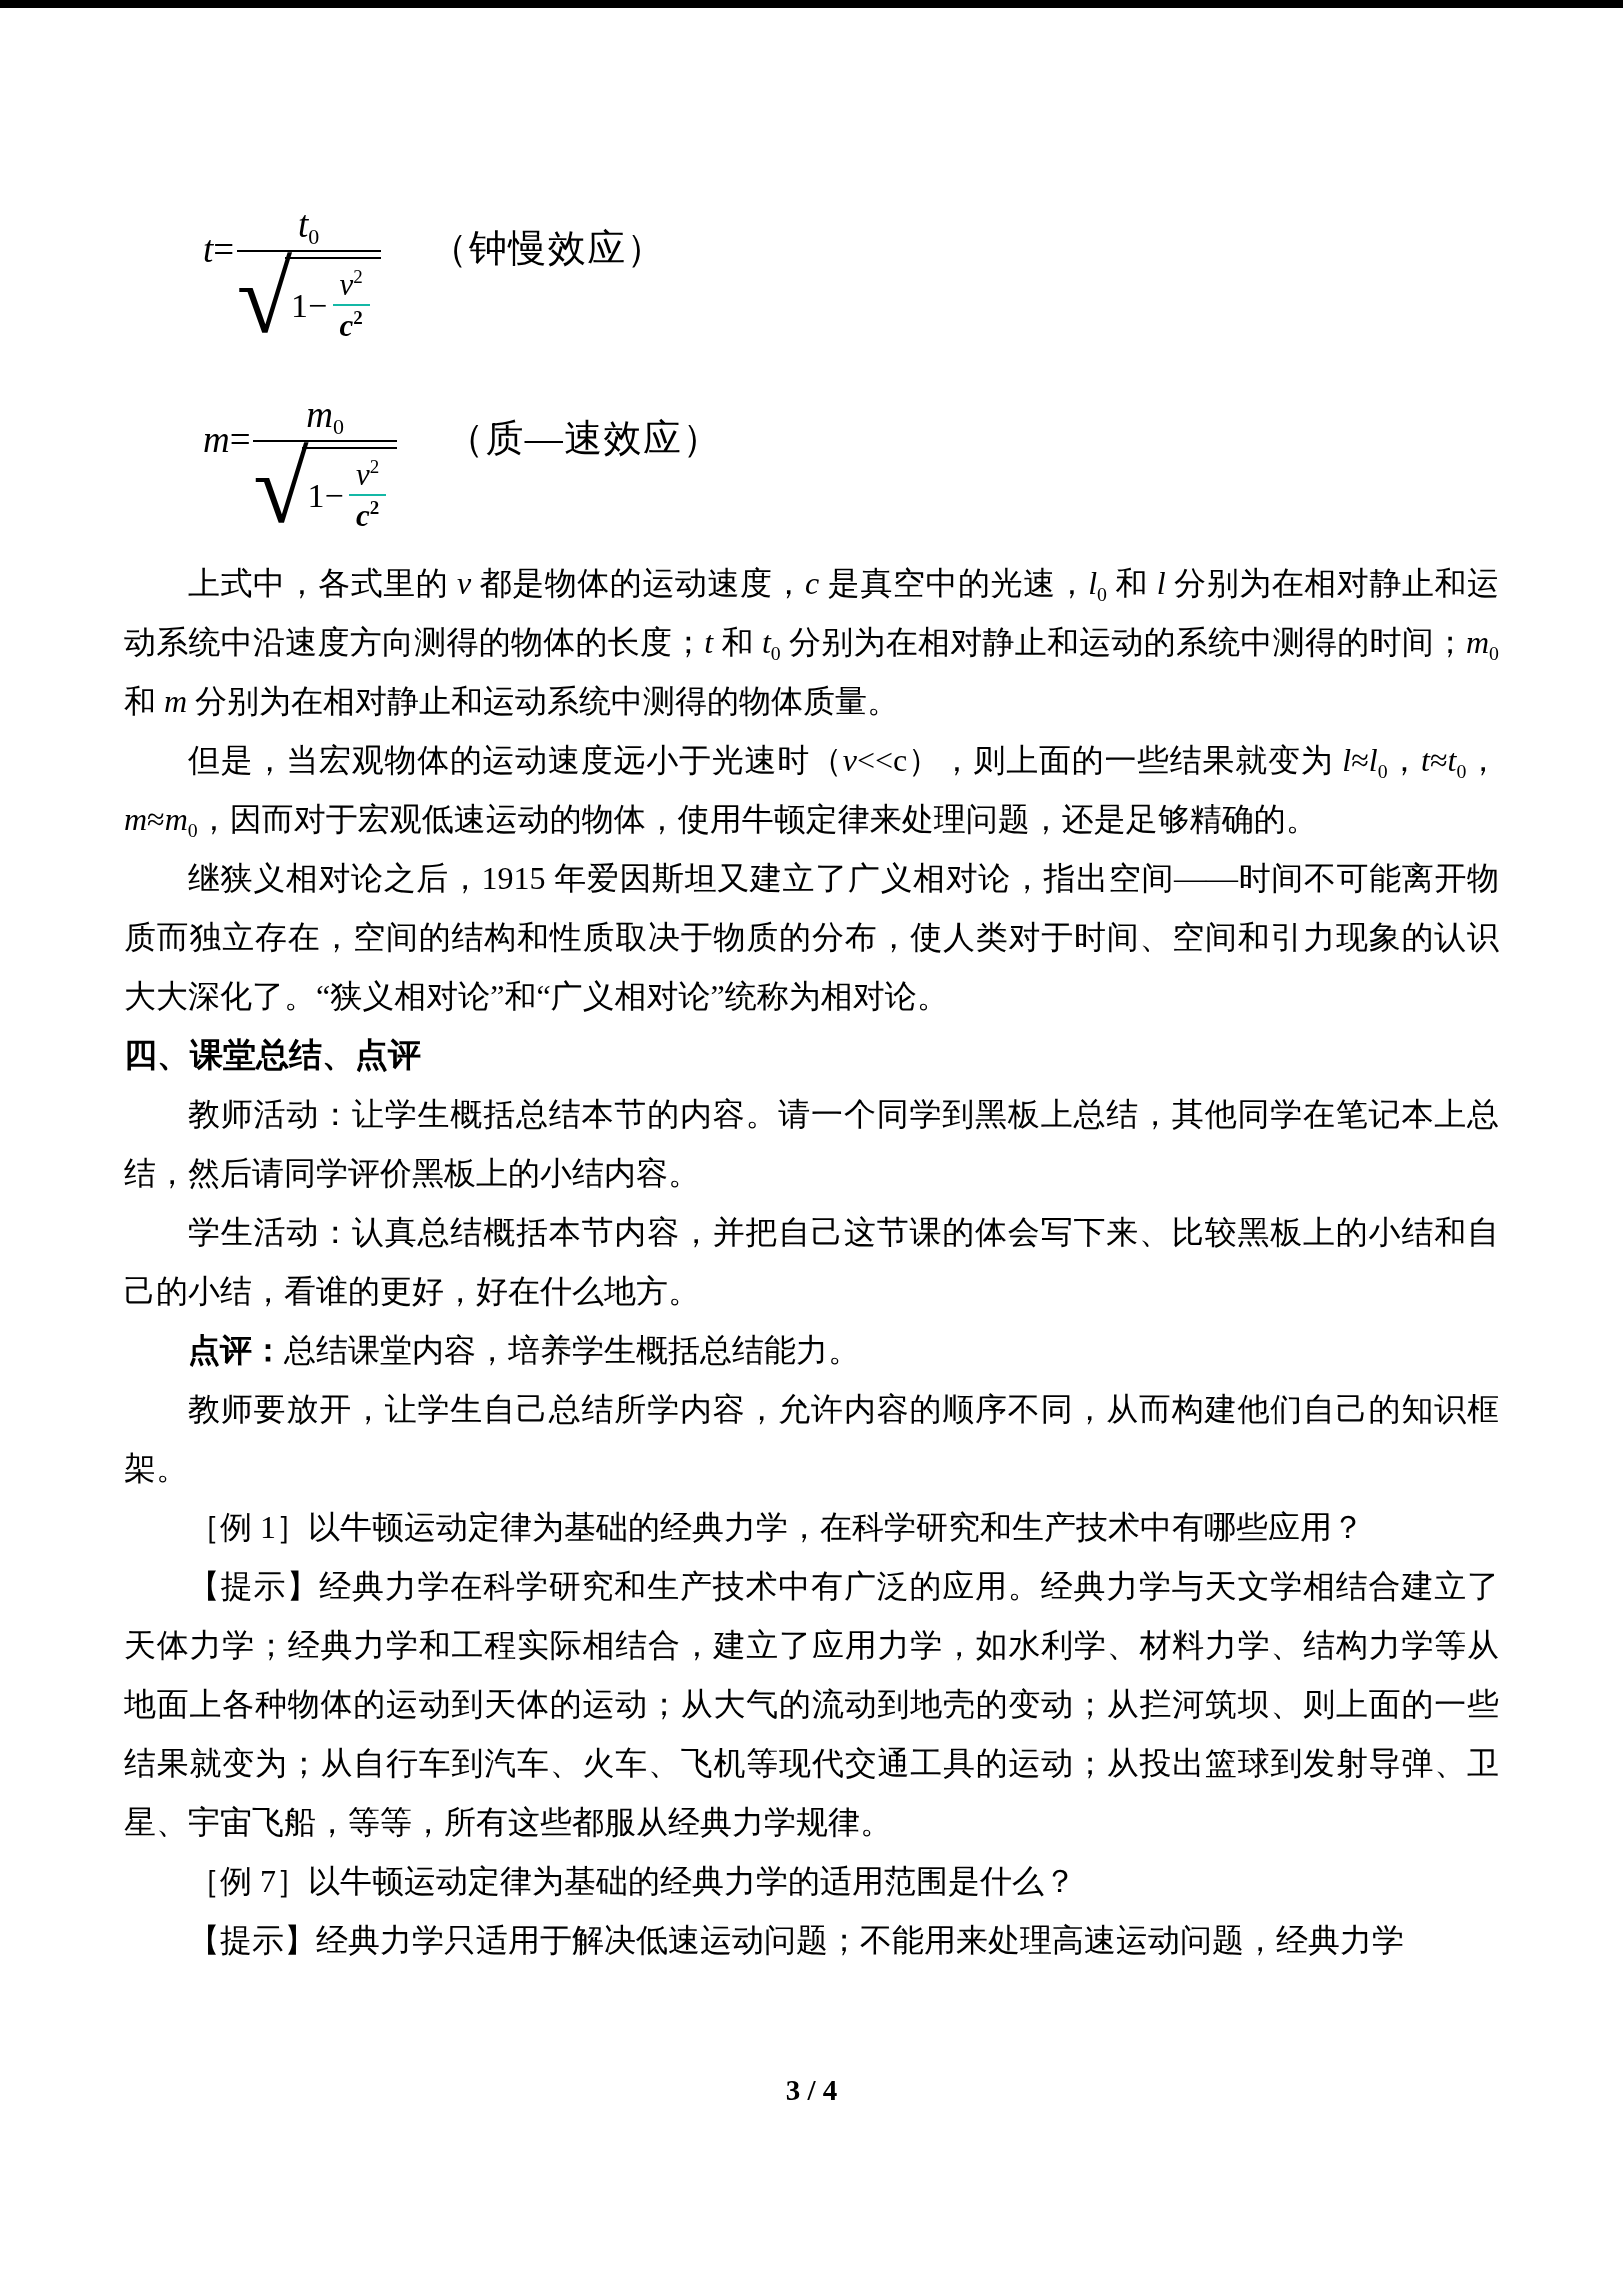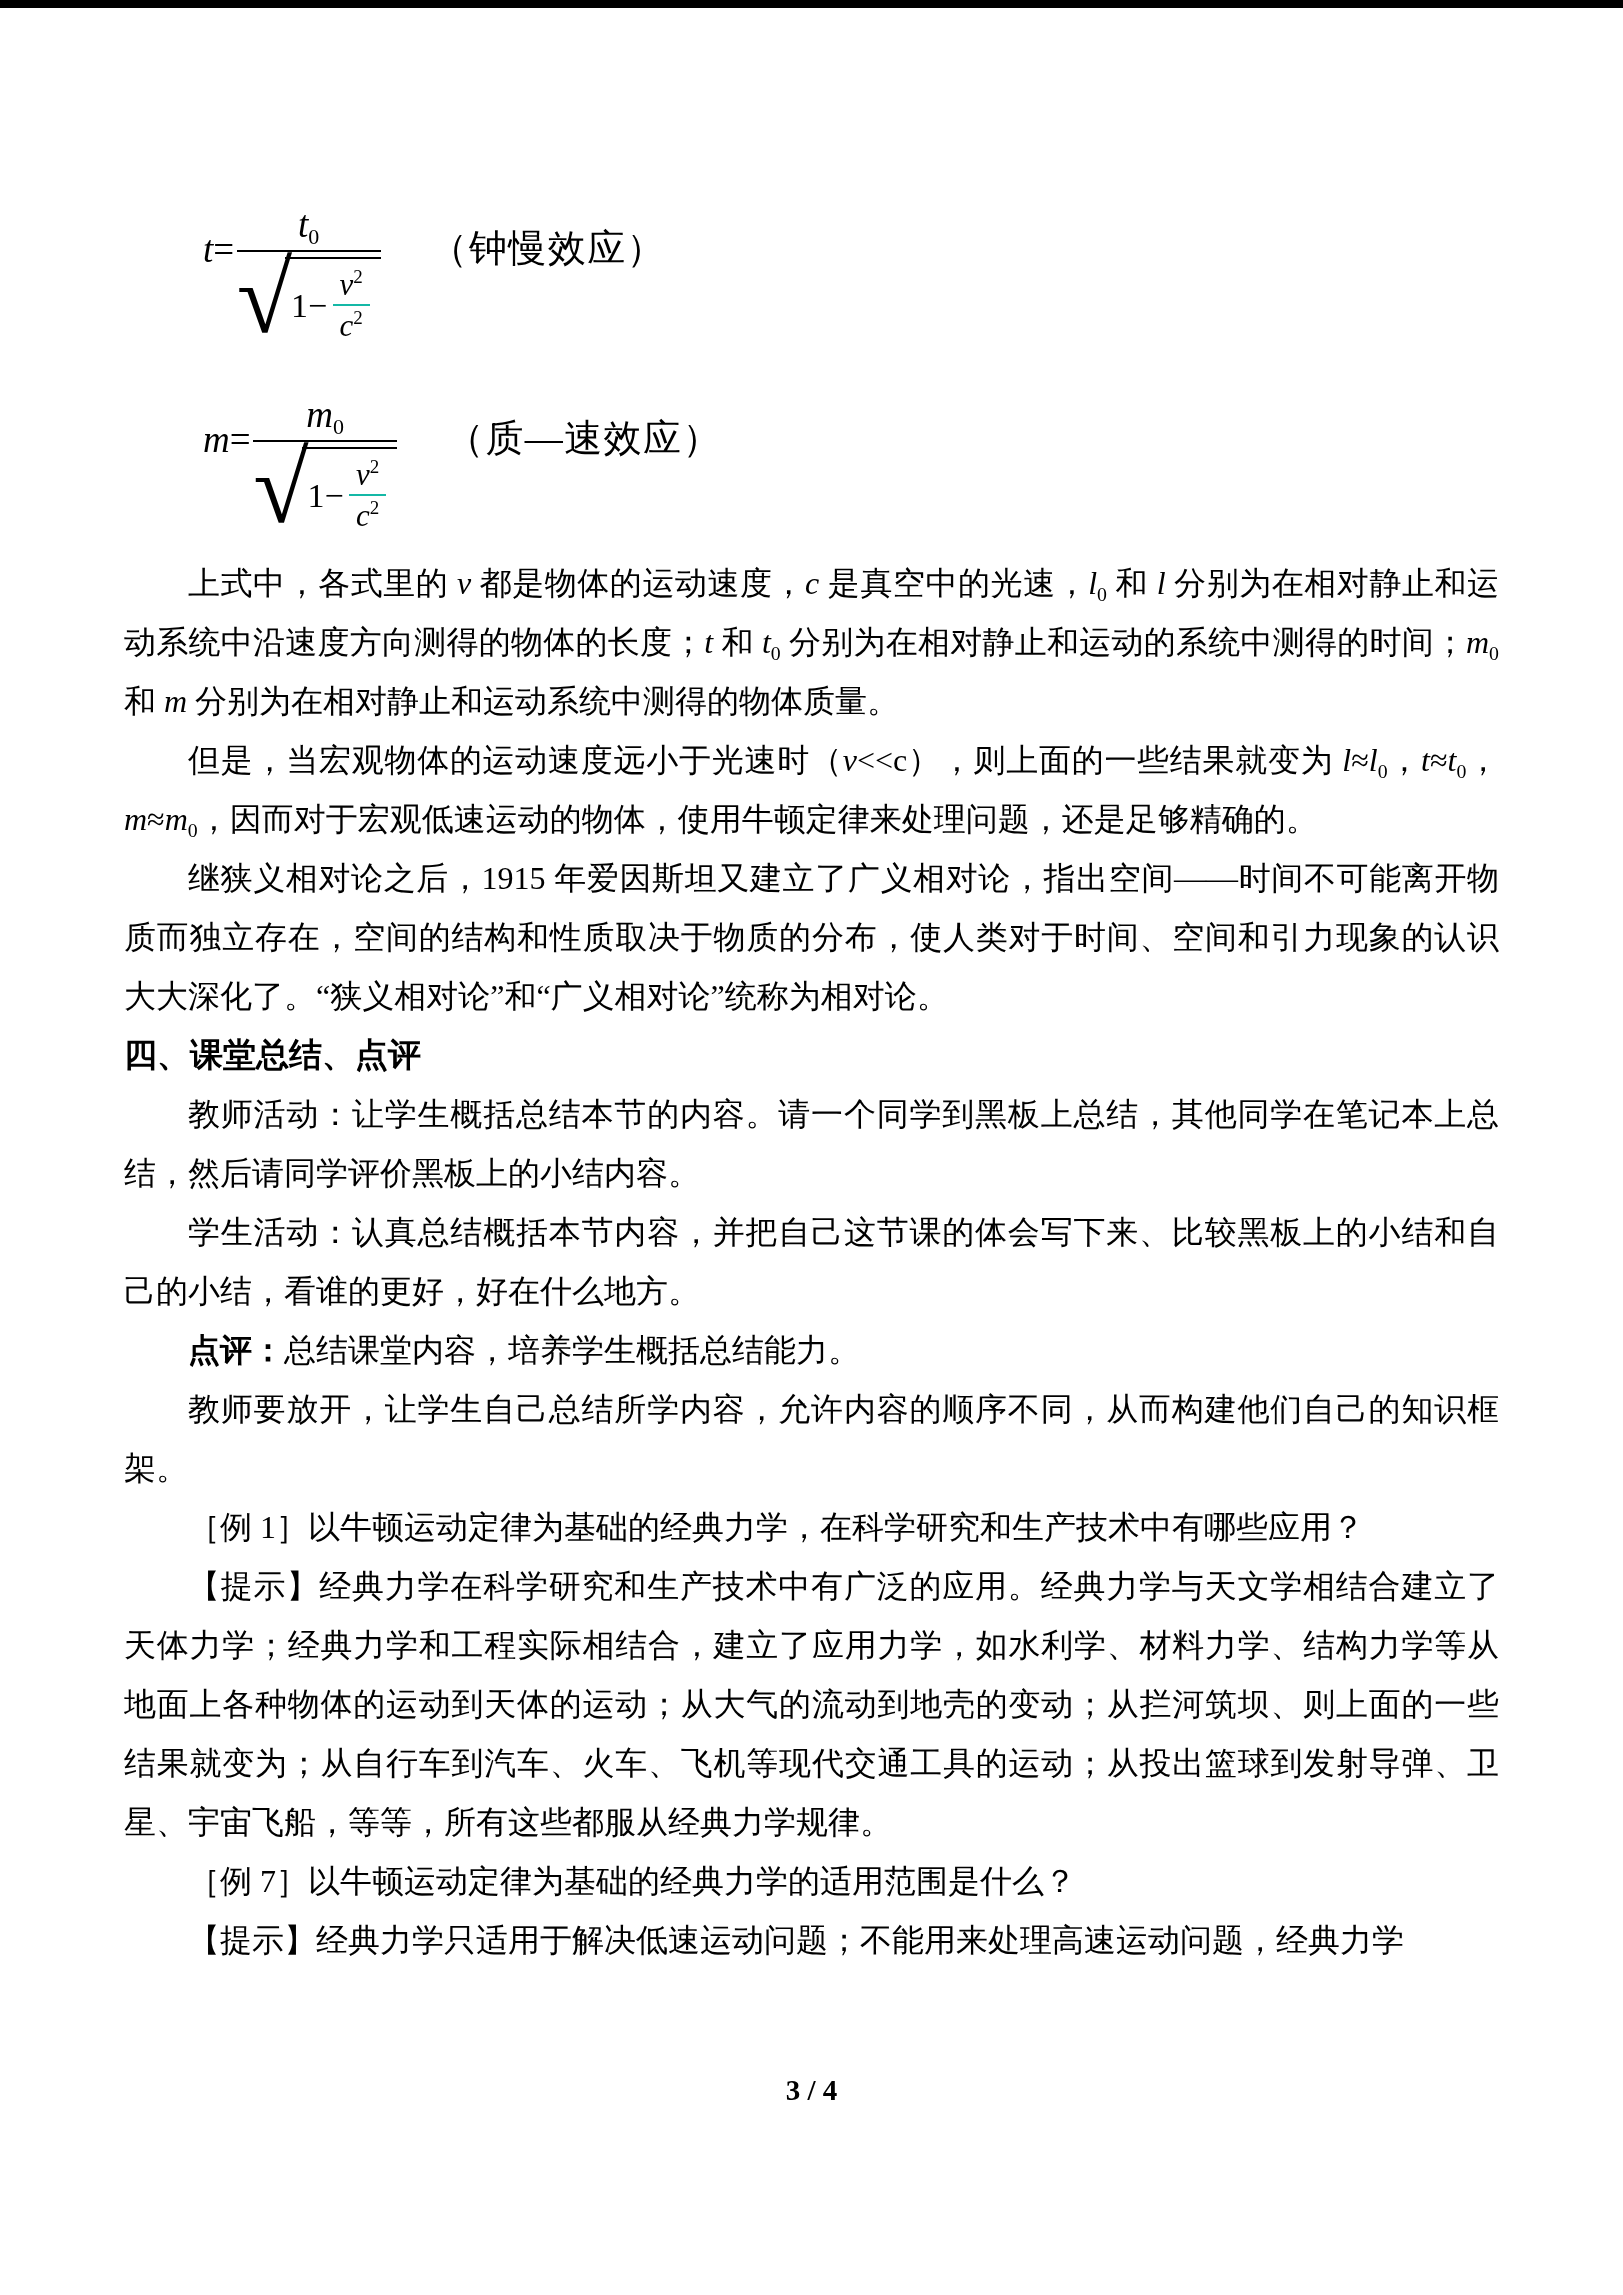--- a/index.html
+++ b/index.html
@@ -26,21 +26,21 @@
   .f-num{font-size:37px;line-height:1;padding:4.1px 20.5px 6.8px 20.5px;}
   .f-num i{font-style:italic;}
   .f-num sub{font-size:22px;line-height:0;vertical-align:-6.8px;}
   .f-den{border-top:2.7px solid #000;display:flex;align-items:flex-start;}
   .rad-sign{font-size:101px;line-height:0.92;font-style:normal;margin-right:-6.8px;}
   .rad-body{border-top:2.7px solid #000;margin-top:5.5px;display:inline-flex;align-items:center;padding:8.2px 11px 2.7px 5.5px;}
   .one-minus{font-size:34px;line-height:1;margin-right:5.5px;}
   .sfrac{display:inline-flex;flex-direction:column;align-items:center;}
   .sf-num,.sf-den{font-size:31px;line-height:1;padding:1.4px 6.8px 4.1px 6.8px;}
   .sf-num{border-bottom:2px solid #14b8a6;}
-  .sf-den{padding-top:4.1px;}
+  .sf-den{padding-top:4.1px;font-weight:bold;}
   .sfrac i{font-style:italic;}
   .sfrac sup{font-size:19px;line-height:0;vertical-align:12.3px;}
   .f-label{font-size:38px;line-height:1;margin-left:49px;margin-top:27px;letter-spacing:1.4px;}
 
   
   .text-body{margin-top:16.4px;text-align:justify;}
   .text-body p.para{margin:0;text-indent:2em;}
   .text-body h2.heading{margin:0;font-size:33px;line-height:59px;font-weight:bold;text-indent:0;}
   .text-body .i{font-style:italic;font-family:"Liberation Serif","DejaVu Serif",serif;}
   .text-body .b{font-weight:bold;}

